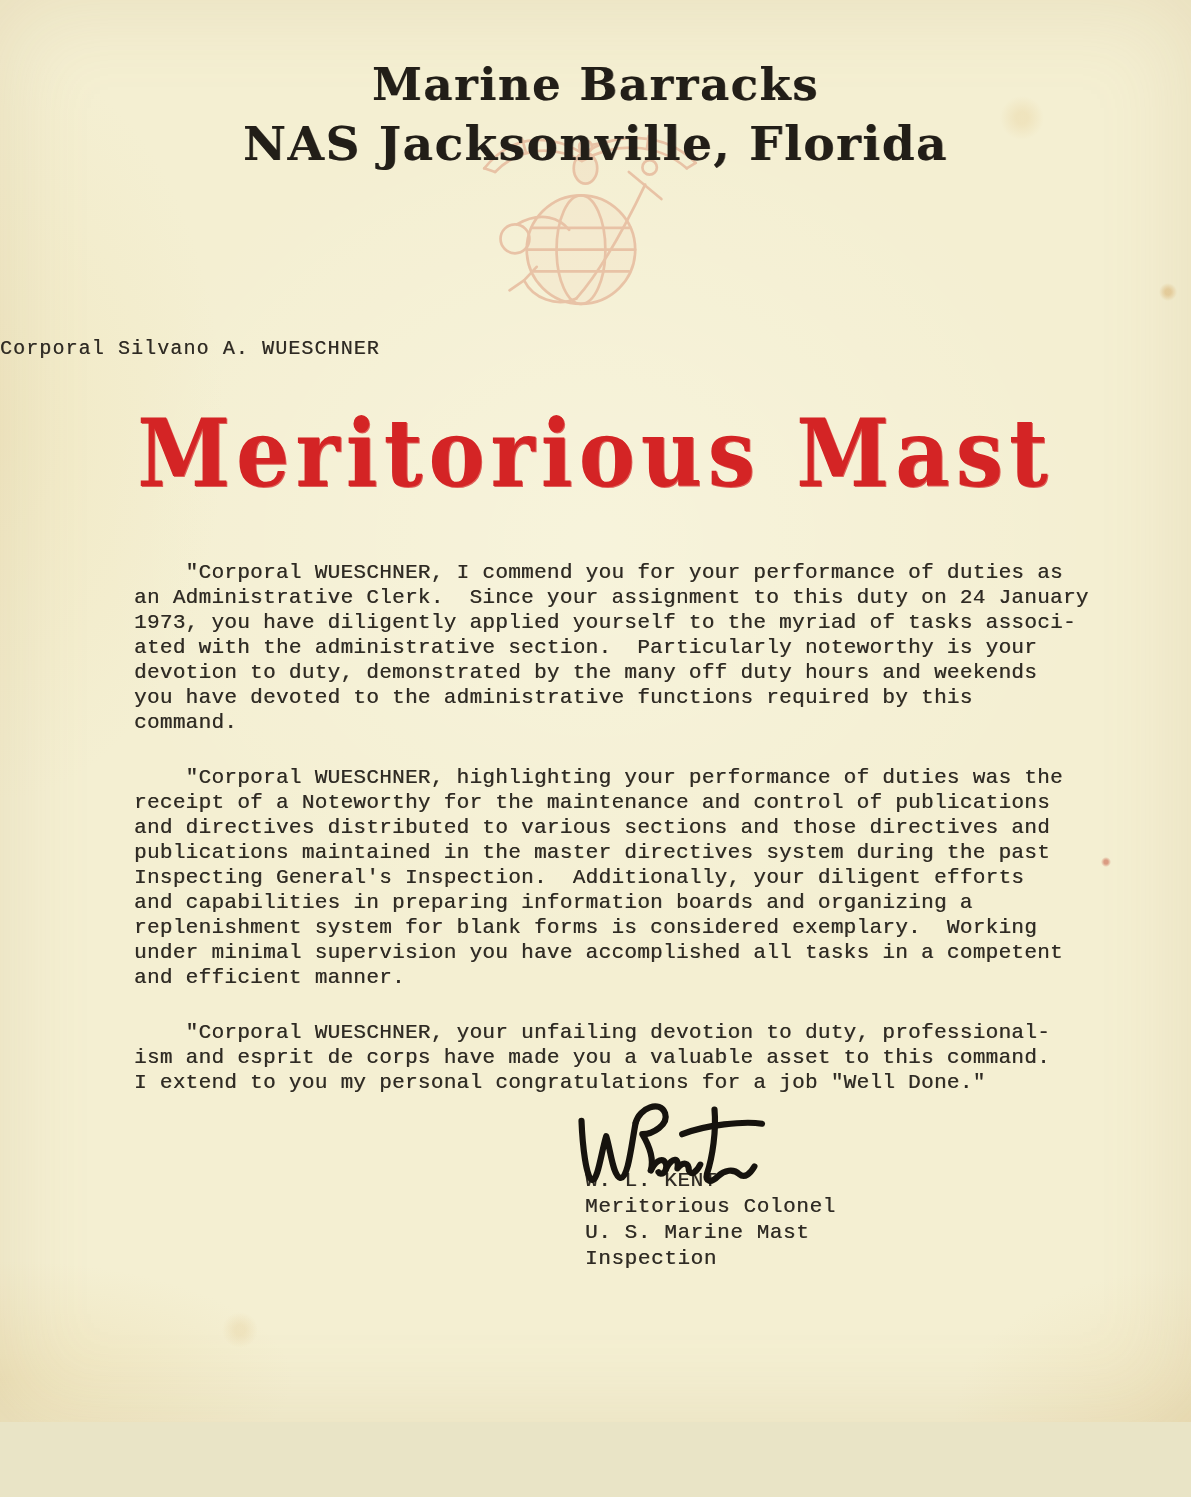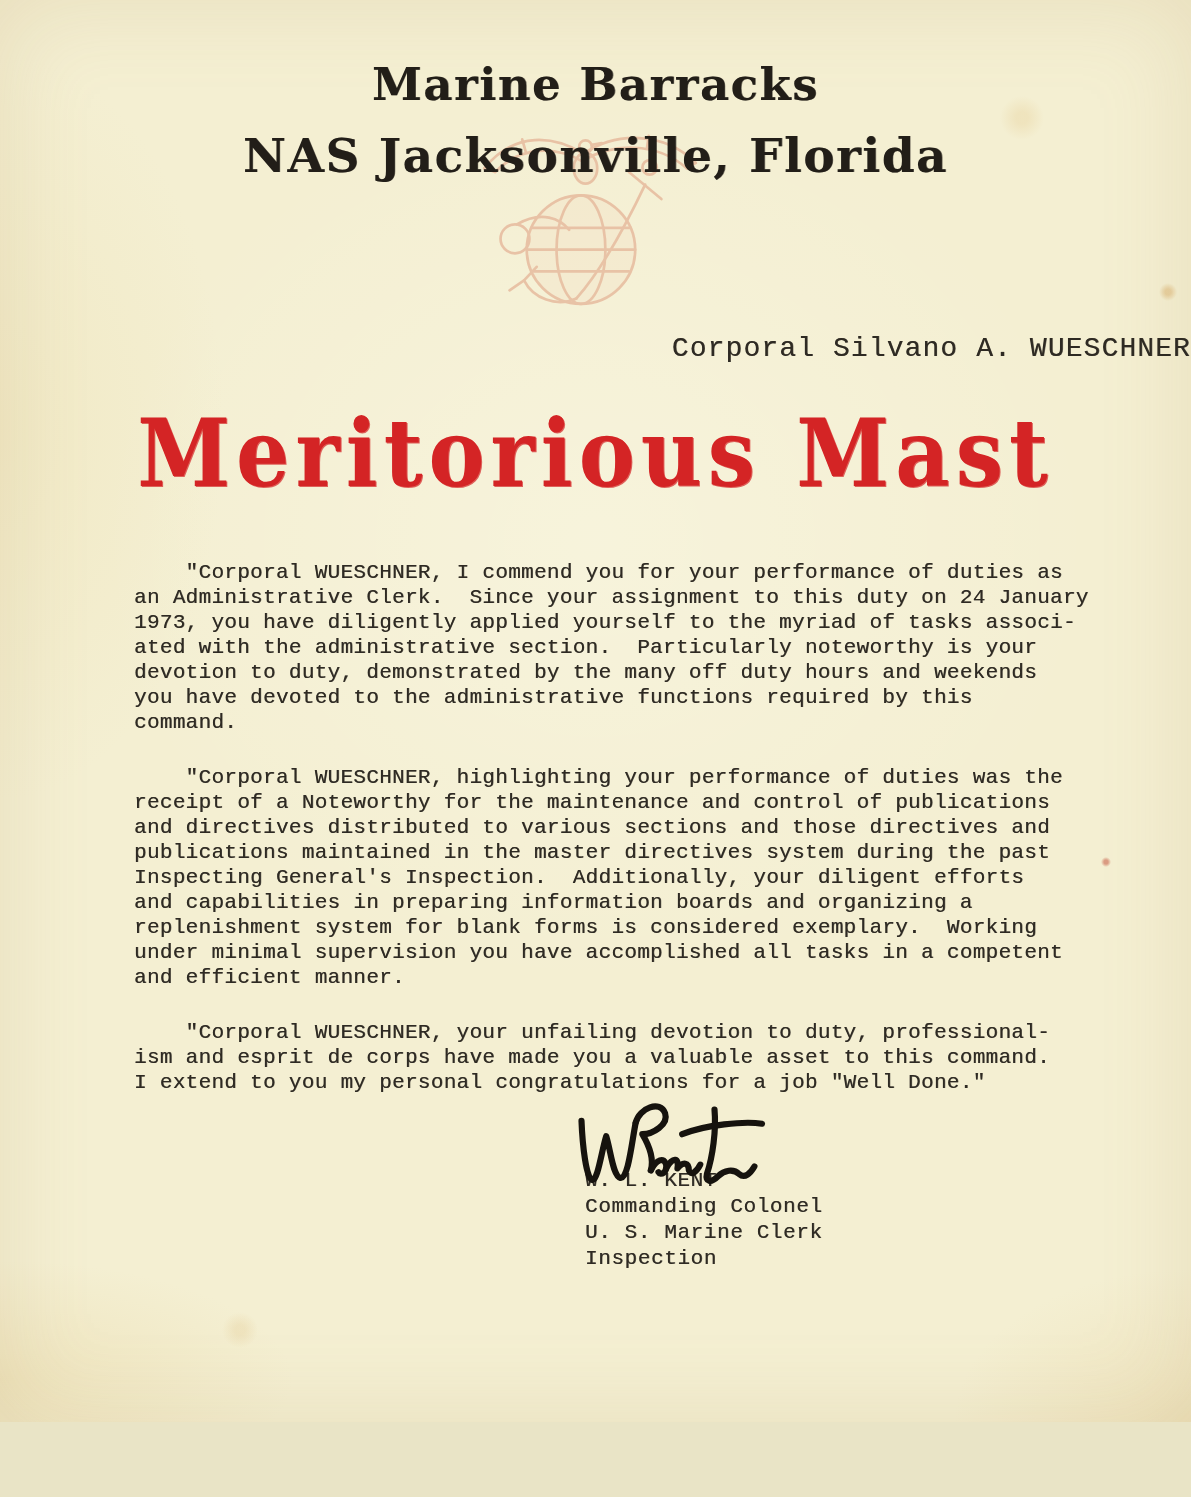--- a/index.html
+++ b/index.html
@@ -26,24 +26,24 @@
     box-shadow:inset 0 0 90px rgba(176,146,86,.18);
   }
   .letterhead-line{
     position:absolute;left:0;width:100%;text-align:center;
     font-family:"DejaVu Serif","Liberation Serif",serif;
     font-weight:bold;color:#221e18;letter-spacing:1.5px;
     text-shadow:.6px .4px 0 rgba(34,30,24,.55);
     z-index:2;
   }
   .lh1{top:58px;font-size:45px;}
-  .lh2{top:128px;font-size:47px;}
+  .lh2{top:116px;font-size:47px;}
   .emblem{position:absolute;left:468px;top:104px;width:244px;height:238px;z-index:1;}
-  .recipient{position:absolute;left:0;top:336px;width:100%;text-align:right;
-    font-size:28px;letter-spacing:1.1px;line-height:26px;
+  .recipient{position:absolute;left:0;top:336px;width:100%;text-align:left;
+    font-size:20px;letter-spacing:1.1px;line-height:26px;
     text-shadow:.4px .3px 0 rgba(46,42,35,.6);z-index:2;}
   .doc-title{
     position:absolute;top:398px;left:50%;transform:translateX(-50%) scaleY(1.12);
     transform-origin:top center;
     font-family:"DejaVu Serif","Liberation Serif",serif;font-weight:bold;
     font-size:84px;letter-spacing:6px;white-space:nowrap;
     color:#d42425;text-shadow:1px .5px 0 rgba(212,36,37,.7);
     z-index:2;
   }
   .body-text{position:absolute;left:134px;top:560px;width:980px;z-index:2;}
@@ -124,18 +124,18 @@
       <path d="M67,24 C71,8 93,0 98,14 C102,26 85,36 74,36 C80,46 87,60 83,74"></path>
       <path d="M83,74 C89,62 97,60 99,68 C101,76 93,80 91,76"></path>
       <path d="M99,72 C107,58 113,62 111,72 C117,64 123,66 123,74 C125,80 131,76 135,68"></path>
       <path d="M150,10 C152,32 148,60 142,78 C140,86 146,88 154,80 C160,74 170,72 176,78 C182,83 188,77 192,70"></path>
       <path d="M116,36 C140,26 182,22 200,25"></path>
     </g>
   </svg>
 
   <div class="sig-block">
     <div>W. L. KENT</div>
-    <div>Commanding Colonel</div>
-    <div>U. S. Marine Clerk</div>
+    <div>Meritorious Colonel</div>
+    <div>U. S. Marine Mast</div>
     <div>Inspection</div>
   </div>
 
 </div>
 
 </body></html>

